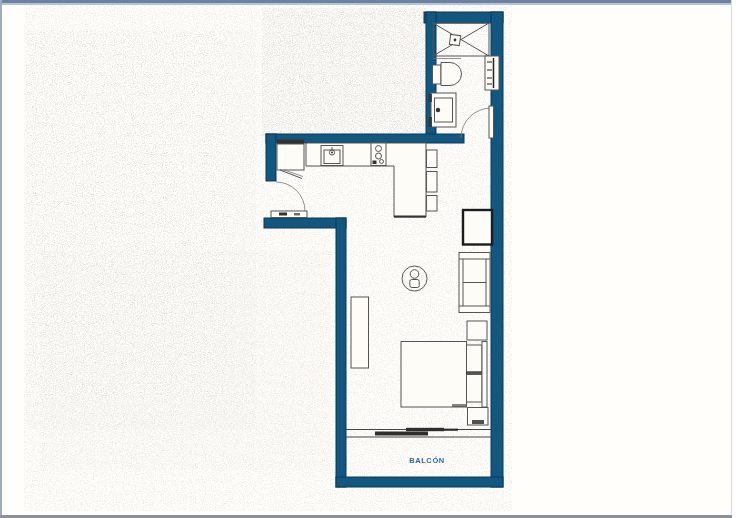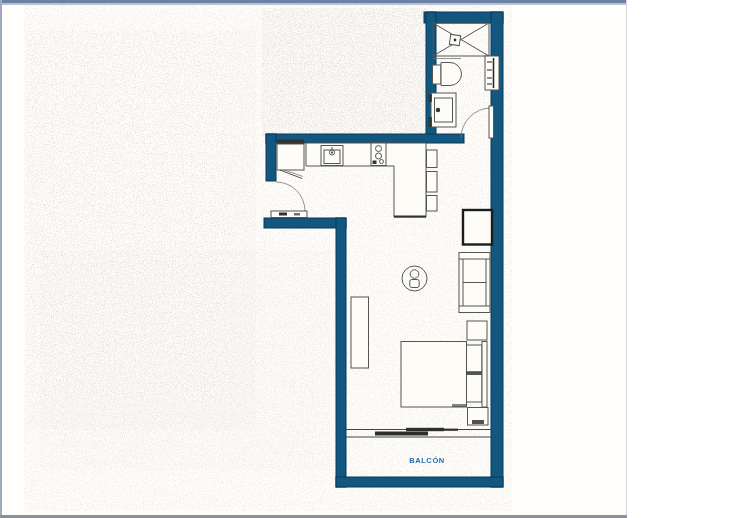--- a/index.html
+++ b/index.html
@@ -1,16 +1,16 @@
 <!DOCTYPE html>
 <html><head>
 <meta charset="utf-8">
 <style>
   html,body{margin:0;padding:0;background:#ffffff;}
-  .canvas{position:relative;width:627px;height:518px;background:#fffefa;overflow:hidden;
+  .canvas{position:relative;width:732px;height:518px;background:#fffefa;overflow:hidden;
           font-family:"Liberation Sans", sans-serif;}
   .border-top{position:absolute;top:0;left:0;right:0;height:3px;background:#6d82a2;}
   .border-top2{position:absolute;top:3px;left:0;right:0;height:2px;background:#b6c2d6;}
   .border-left{position:absolute;top:0;left:0;bottom:0;width:2px;background:#9dabc0;}
   .border-right{position:absolute;top:0;right:0;bottom:0;width:1px;background:#d7dbe0;}
   .border-bottom{position:absolute;bottom:0;left:0;right:0;height:3px;background:#8c9097;}
   svg.plan{position:absolute;inset:0;}
   .wall{fill:#11577f;stroke:#0a3a5a;stroke-width:1;}
   .furn{fill:#fdfcf6;stroke:#555;stroke-width:1;}
   .furn2{fill:none;stroke:#555;stroke-width:1;}

